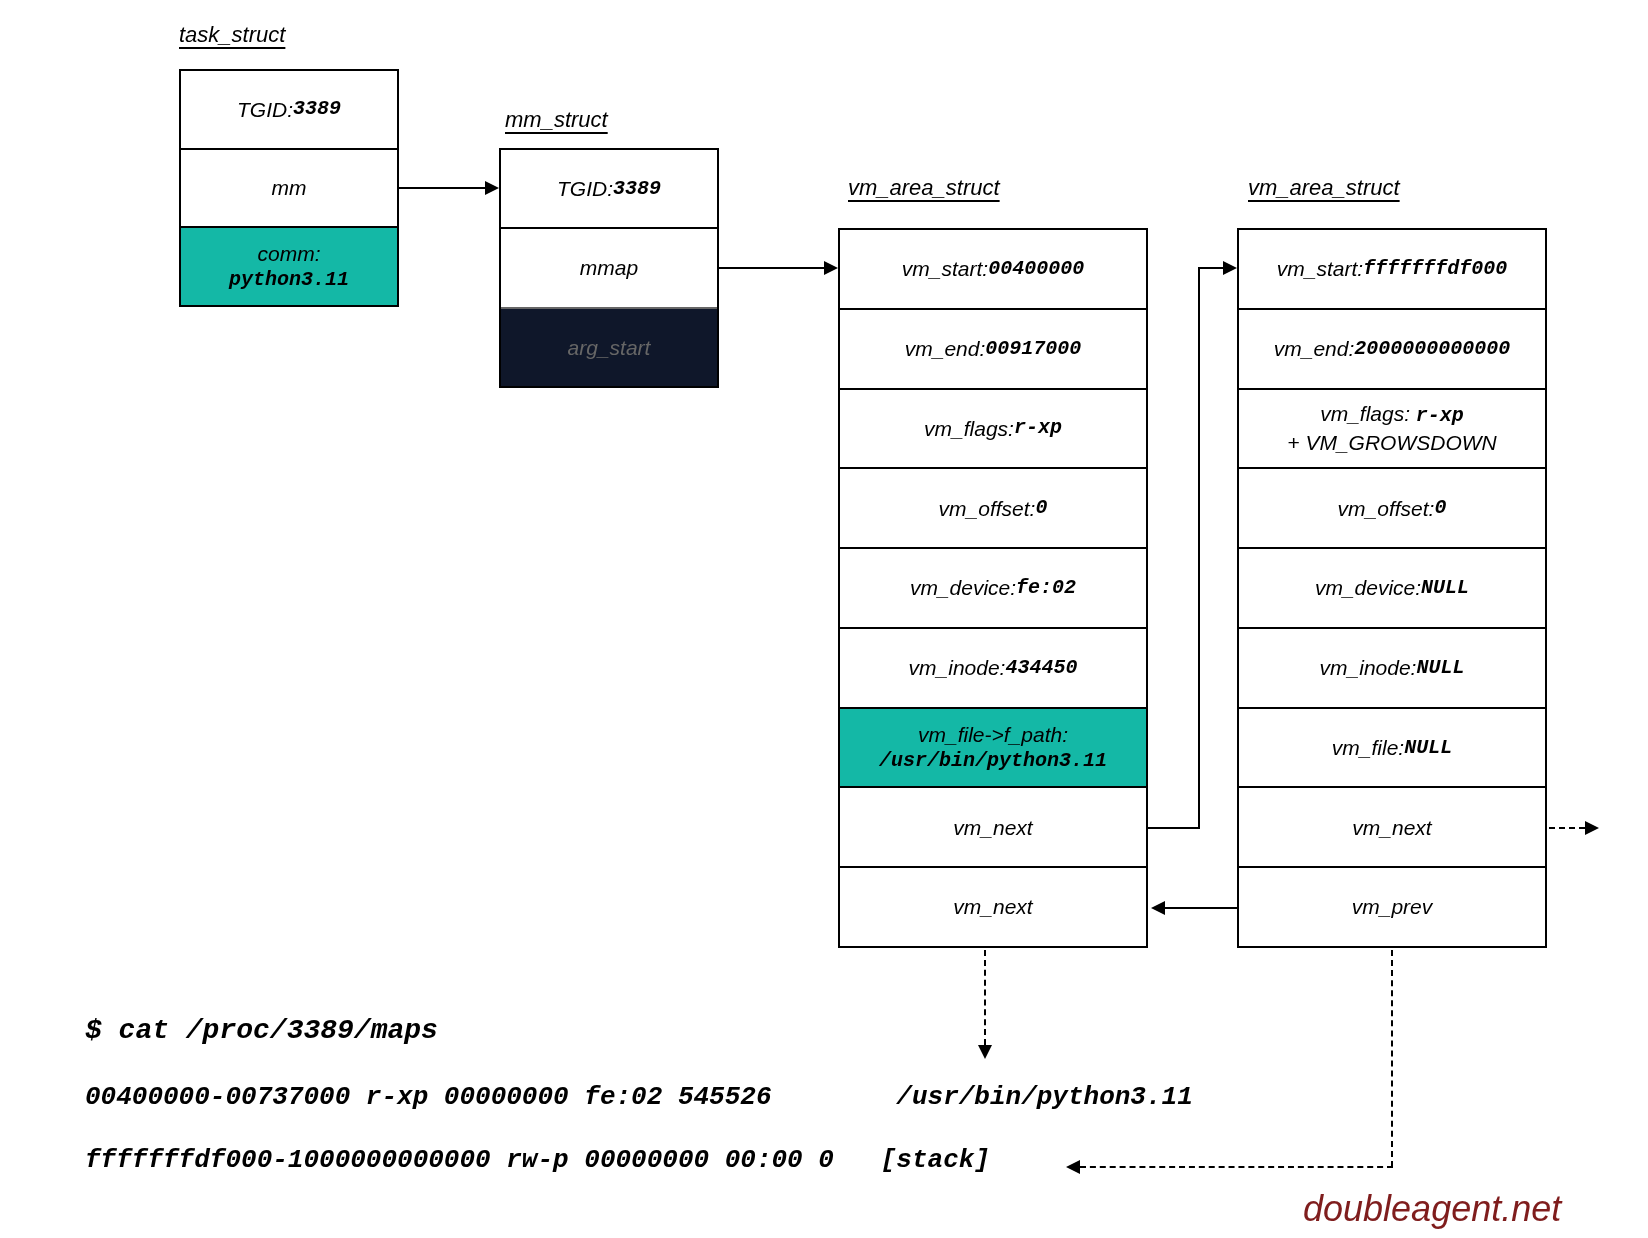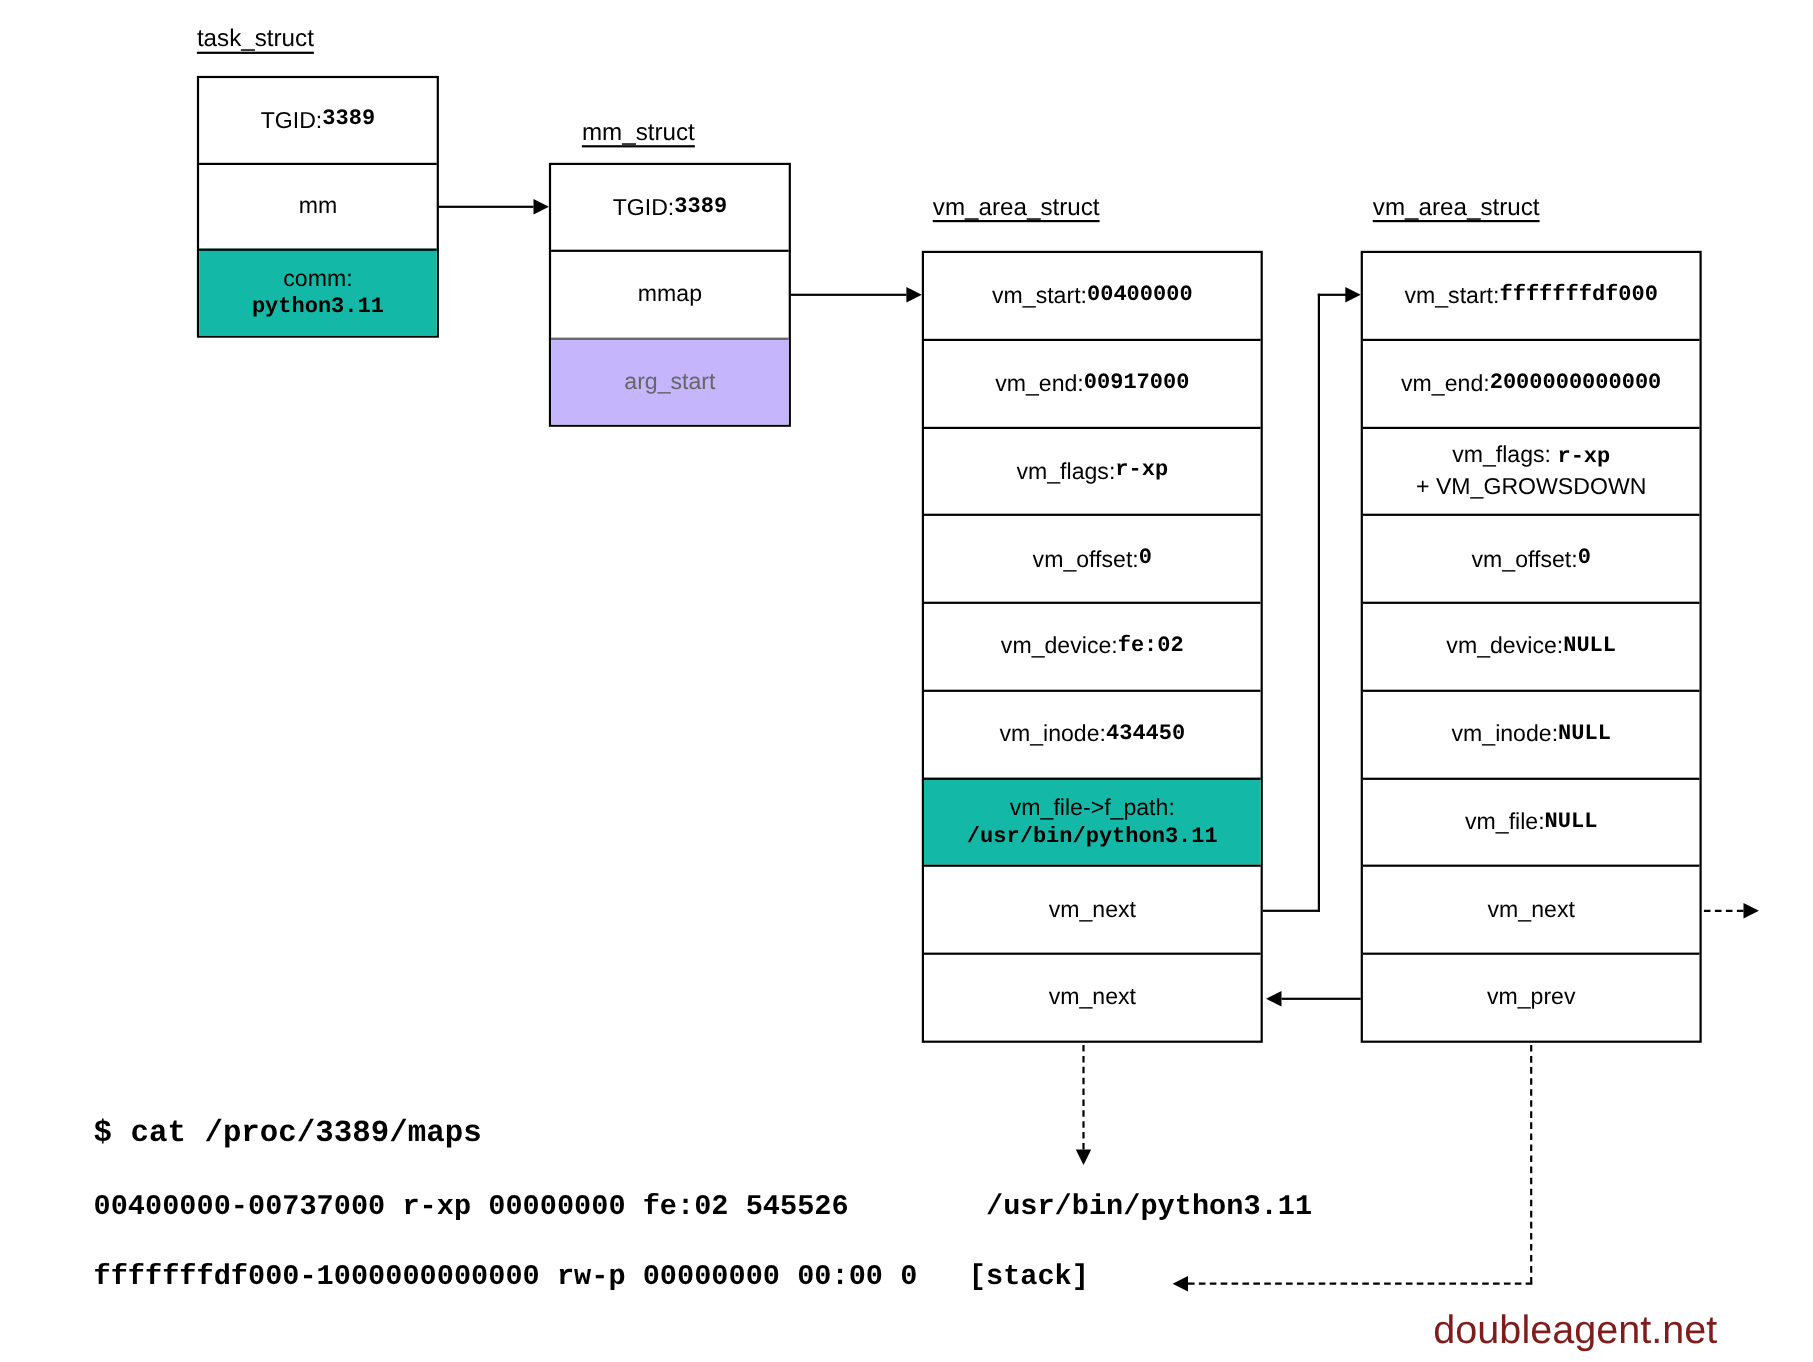--- a/index.html
+++ b/index.html
@@ -1,39 +1,39 @@
 <!DOCTYPE html>
 <html><head>
 <meta charset="utf-8">
 <style>
   * { margin:0; padding:0; box-sizing:border-box; }
   html,body { background:#ffffff; }
   body { font-family:"Liberation Sans", sans-serif; color:#000; }
-  .canvas { position:relative; width:1648px; height:1238px; background:#fff; overflow:hidden; }
+  .canvas { position:relative; width:1648px; height:1238px; background:#fff; overflow:hidden;font-style:italic; }
 
   .struct-label {
     position:absolute; font-size:22px; color:#000;
     text-decoration:underline; text-decoration-thickness:2px; text-underline-offset:5px;
     white-space:nowrap; line-height:1.2;
   }
 
   .box {
     position:absolute; border:2px solid #000; background:#fff;
     display:flex; flex-direction:column;
   }
   .row {
     flex:1; display:flex; align-items:center; justify-content:center;
     font-size:21px; text-align:left; border-top:2px solid #000;
     line-height:1.3; white-space:nowrap;
   }
   .row:first-child { border-top:none; }
   .row .mono, .mono { font-family:"Liberation Mono", monospace; font-weight:bold; font-size:20px; }
   .two-line { flex-direction:column; justify-content:center; }
   .hl { background:#14b8a6; }
-  .muted { background:#c4b5fd; color:#666666; border-top-color:#666666; }
+  .muted { background:#0f172a; color:#666666; border-top-color:#666666; }
 
   
   .hline { position:absolute; height:0; border-top:2px solid #000; }
   .vline { position:absolute; width:0; border-left:2px solid #000; }
   .dash-h { border-top-style:dashed; }
   .dash-v { border-left-style:dashed; }
 
   
   .arr { position:absolute; width:0; height:0; }
   .arr-right { border-left:14px solid #000; border-top:7px solid transparent; border-bottom:7px solid transparent; }
@@ -62,21 +62,21 @@
     </div>
     <div class="row">
       <span>mm</span>
     </div>
     <div class="row two-line hl">
       <span>comm:</span>
       <span class="mono">python3.11</span>
     </div>
   </div>
 
-  <div class="struct-label" style="left:505px; top:107px;margin-left:24px;">mm_struct</div>
+  <div class="struct-label" style="left:505px; top:107px;">mm_struct</div>
   <div class="box" style="left:499px; top:148px; width:220px; height:240px;">
     <div class="row">
       <span>TGID: </span>
         <span class="mono">3389</span>
     </div>
     <div class="row">
       <span>mmap</span>
     </div>
     <div class="row muted">
       <span>arg_start</span>

